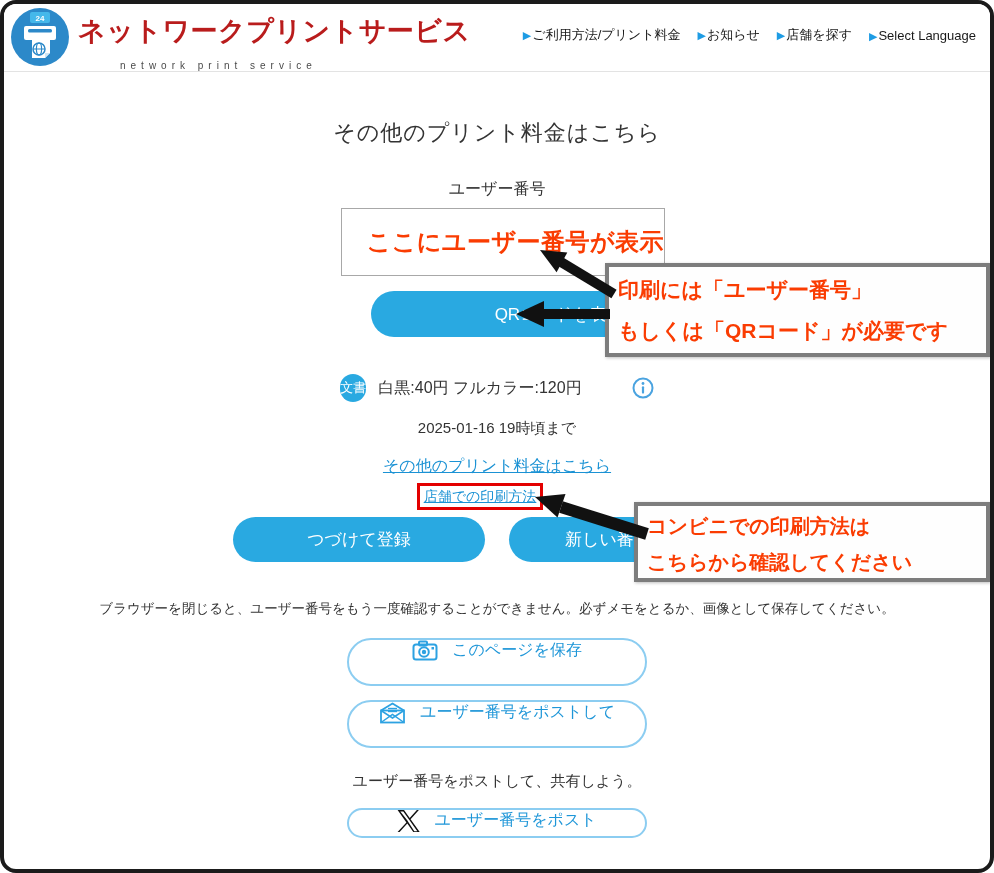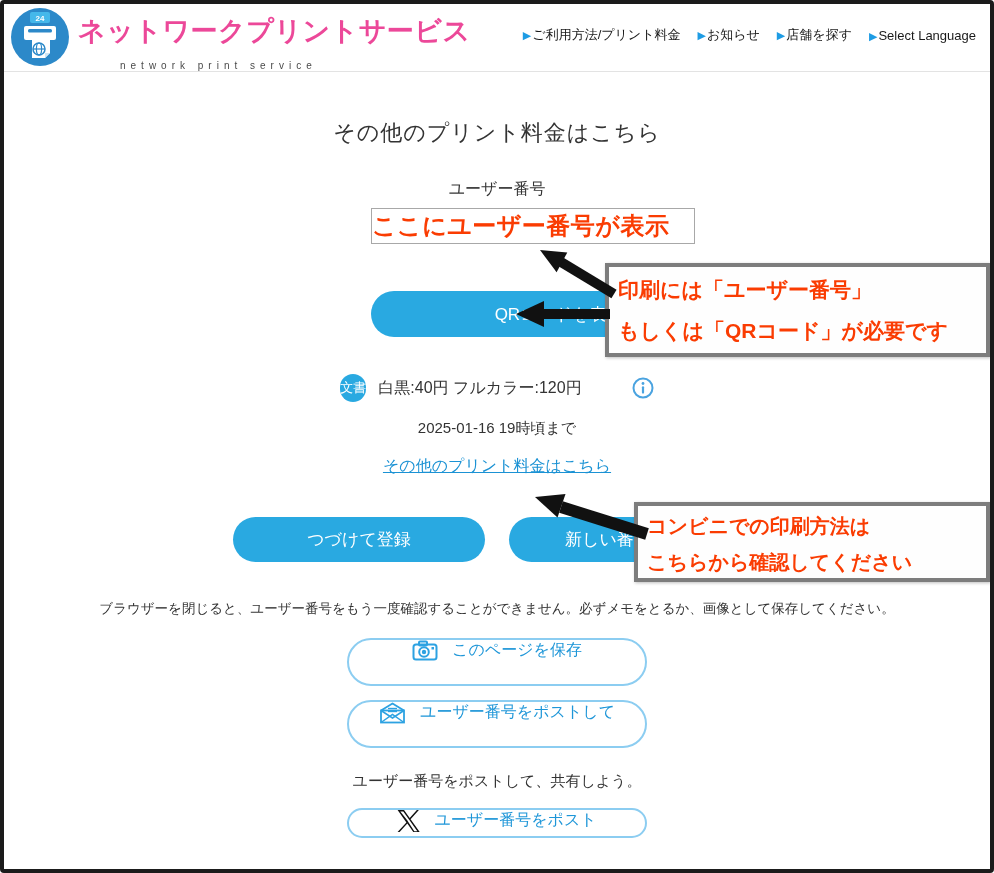--- a/index.html
+++ b/index.html
@@ -1,38 +1,38 @@
 <!DOCTYPE html>
 <html><head>
 <meta charset="utf-8">
 <style>
   * { margin:0; padding:0; box-sizing:border-box; }
   html,body { background:#fff; }
   body { font-family:"Liberation Sans","DejaVu Sans",sans-serif; }
   .frame {
     position:relative; width:994px; height:873px;
-    border:4px solid #1b1b1b; border-radius:4px;
+    border:4px solid #1b1b1b; border-radius:16px;
     background:#fff; overflow:hidden;
   }
   
   .header { position:absolute; top:0; left:0; right:0; height:68px; background:#fff; border-bottom:1px solid #e3e3e3; }
   .logo-wrap { position:absolute; left:6px; top:3px; display:flex; align-items:flex-start; cursor:pointer; }
   .logo-texts { margin-left:8px; padding-top:6px; }
-  .logo-title { font-size:27px; font-weight:bold; color:#ec4899; letter-spacing:0.5px; }
+  .logo-title { font-size:27px; font-weight:bold; color:#b91c1c; letter-spacing:0.5px; }
   .logo-subtitle { font-size:10px; color:#4a4a4a; letter-spacing:5px; margin-top:11px; margin-left:42px; }
   .nav { position:absolute; right:14px; top:22px; display:flex; gap:17px; align-items:center;margin-left:41px; }
   .nav-item { font-size:13px; color:#1a1a1a; cursor:pointer; white-space:nowrap; }
   .nav-item .tri { color:#1e9ce4; font-size:11px; margin-right:1px; }
   
   .center-line { position:absolute; left:0; right:0; text-align:center; }
   .page-title { top:114px; font-size:22px; color:#333; letter-spacing:1px; }
   .user-label { top:175px; font-size:16px; color:#333; }
   .user-box {
-    position:absolute; left:337px; top:204px; width:324px; height:36px;
-    border:1px solid #a8a8a8; display:flex; align-items:center; justify-content:flex-start;margin-left:30px;
+    position:absolute; left:337px; top:204px; width:324px; height:68px;
+    border:1px solid #a8a8a8; display:flex; align-items:center; justify-content:flex-end;
   }
   .red-note { color:#fa3c02; font-weight:bold; }
   .user-box .red-note { font-size:24px; letter-spacing:0.5px; }
   .btn-blue {
     position:absolute; background:#29a9e1; color:#fff; border:none; border-radius:23px;
     font-size:17px; display:flex; align-items:center; justify-content:center; cursor:pointer;
     font-family:inherit;
   }
   .qr-btn { left:367px; top:287px; width:376px; height:46px; }
   .badge-row { position:absolute; left:0; right:0; top:370px; display:flex; align-items:center; justify-content:center; }
@@ -124,20 +124,25 @@
       </svg>
     </span>
   </div>
 
   <div class="center-line expiry">2025-01-16 19時頃まで</div>
 
   <div class="center-line link-row1">
     <a class="link">その他のプリント料金はこちら</a>
   </div>
 
+  <div class="link-row2">
+    <span class="red-box">
+      <a class="link">店舗での印刷方法</a>
+    </span>
+  </div>
 
   <button class="btn-blue continue-btn">つづけて登録</button>
   <button class="btn-blue new-number-btn">新しい番</button>
 
   <div class="center-line note-text">ブラウザーを閉じると、ユーザー番号をもう一度確認することができません。必ずメモをとるか、画像として保存してください。</div>
 
   <button class="btn-outline save-btn">
     <span style="display:flex;">
       <svg width="26" height="21" viewBox="0 0 26 21">
         <rect x="1.5" y="4.5" width="23" height="15" rx="2.5" fill="none" stroke="#2da2e2" stroke-width="2"></rect>

